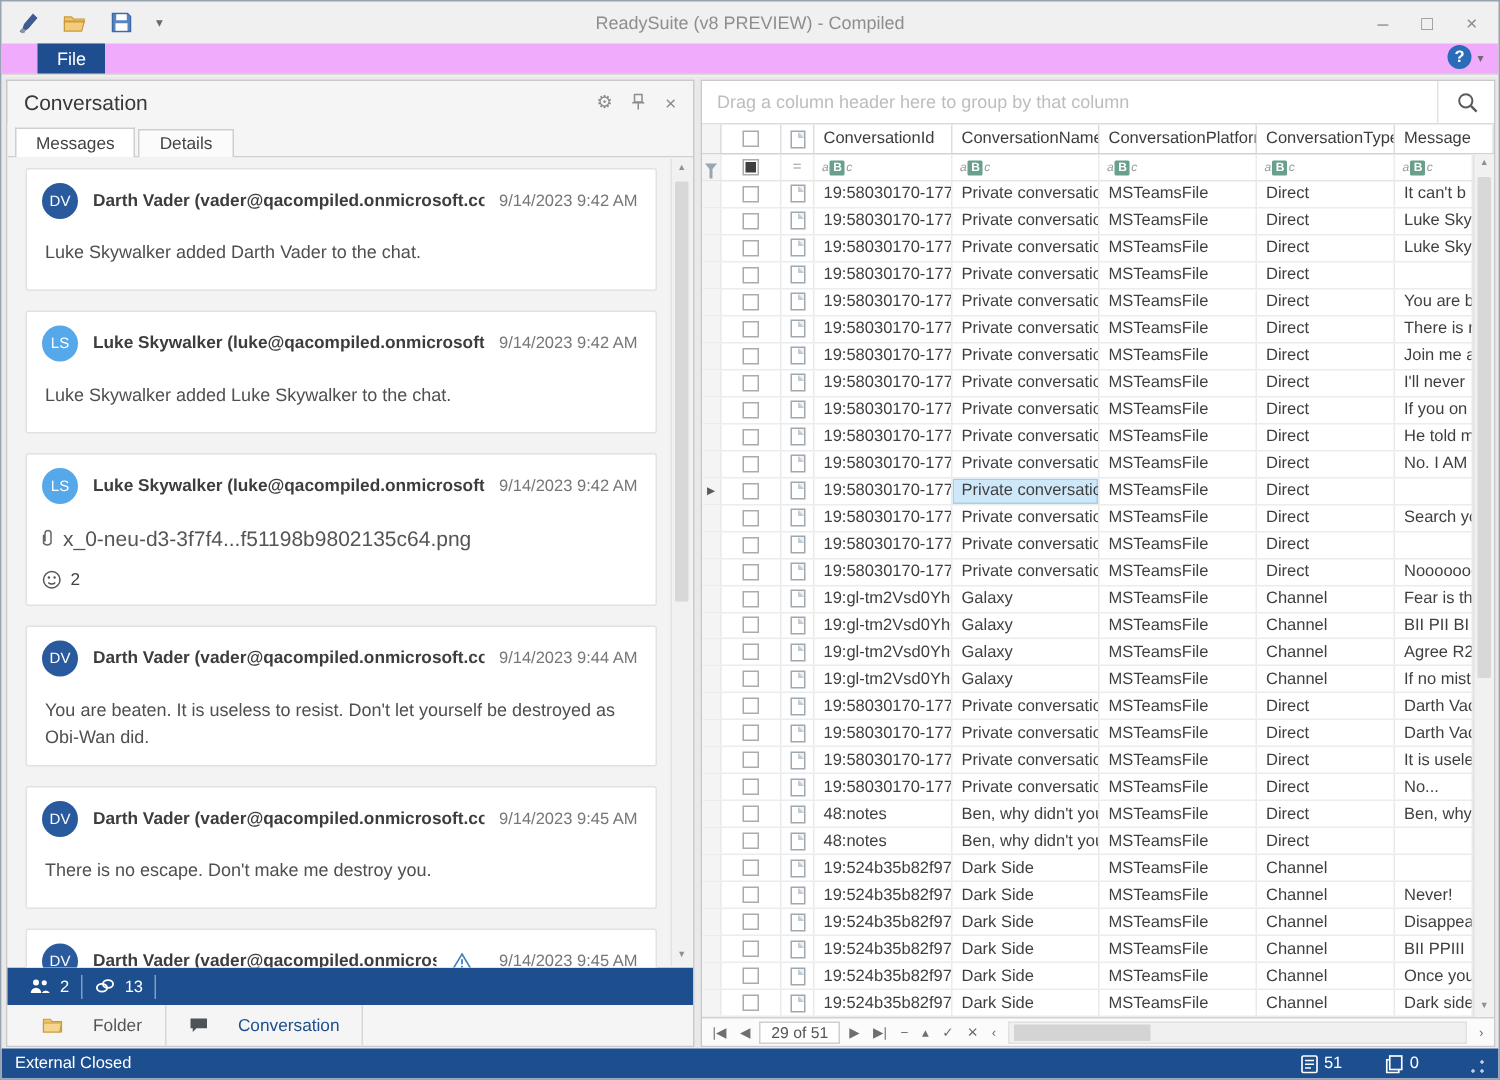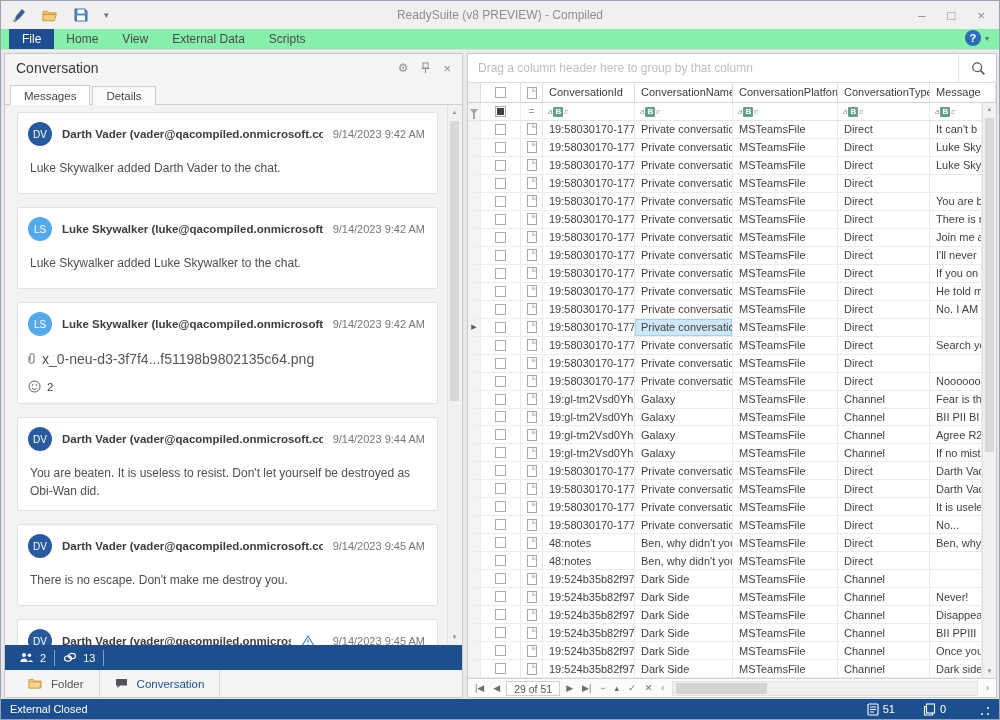--- a/index.html
+++ b/index.html
@@ -11,21 +11,21 @@
   .titlebar{position:absolute;top:0;left:0;right:0;height:28px;display:flex;align-items:center;}
   .qat{display:flex;align-items:center;gap:15px;padding-left:10px;z-index:2;}
   .qat .icon{width:16px;height:16px;display:flex;align-items:center;justify-content:center;}
   .qat-caret{color:#6b6b6b;font-size:9px;}
   .win-title{position:absolute;left:0;right:0;text-align:center;color:#8e8e8e;font-size:12px;}
   .winbtns{margin-left:auto;display:flex;gap:22px;padding-right:14px;color:#8b8b8b;font-size:13px;z-index:2;}
   .winbtns span{cursor:default;line-height:1;}
 
   
   .tabrow{position:absolute;top:28px;left:0;right:0;height:21px;display:flex;align-items:stretch;
-    padding-left:8px;border-bottom:1px solid #d8d8d8;background:#86efac;}
+    padding-left:24px;border-bottom:1px solid #d8d8d8;background:#f0abfc;gap:20px;}
   .tab-file{background:#1e4e8f;color:#fff;padding:0 13px;font-size:12px;display:flex;align-items:center;}
   .rtab{padding:0 12px;color:#4a4a4a;font-size:12px;display:flex;align-items:center;}
   .help-area{position:absolute;right:10px;top:1px;display:flex;align-items:center;gap:4px;}
   .help-circle{width:16px;height:16px;border-radius:50%;background:#2b6cb8;color:#fff;font-size:11px;
     font-weight:bold;display:flex;align-items:center;justify-content:center;}
   .help-caret{color:#6b6b6b;font-size:8px;}
 
   
   .main{position:absolute;top:50px;left:0;right:0;bottom:20px;background:#e9e9e9;}
 
@@ -59,21 +59,21 @@
 
   .vscroll{position:absolute;right:1px;top:1px;bottom:1px;width:14px;background:#f1f1f1;border-left:1px solid #e2e2e2;}
   .vscroll .sarrow{position:absolute;left:0;right:0;text-align:center;color:#909090;font-size:6px;height:13px;line-height:13px;}
   .vscroll .sarrow.up{top:0;}
   .vscroll .sarrow.down{bottom:0;}
   .vscroll .thumb{position:absolute;left:2px;right:2px;background:#d8d8d8;border-radius:1px;}
 
   .dock-footer{height:25px;background:#1d4e8e;display:flex;align-items:center;color:#fff;padding:0 6px;font-size:11px;}
   .foot-group{display:flex;align-items:center;gap:6px;padding:0 8px;height:16px;border-right:1px solid rgba(255,255,255,.45);}
   .dock-tabs{height:27px;display:flex;align-items:center;background:#f5f5f5;padding-left:8px;}
-  .dtab{display:flex;gap:9px;padding:0 15px;font-size:11.5px;color:#555;align-items:center;height:100%;border-right:1px solid #d8d8d8;}
+  .dtab{display:flex;gap:20px;padding:0 15px;font-size:11.5px;color:#555;align-items:center;height:100%;border-right:1px solid #d8d8d8;}
   .dtab.active{color:#1d4e8e;}
 
   
   .grid{position:absolute;left:466px;top:2px;right:2px;bottom:1px;background:#fff;border:1px solid #c9c9c9;
     display:flex;flex-direction:column;}
   .group-panel{height:29px;display:flex;align-items:center;padding:0 10px;border-bottom:1px solid #dcdcdc;
     color:#bdbdbd;font-size:12px;}
   .gp-search{margin-left:auto;display:flex;align-items:center;padding-left:12px;border-left:1px solid #e3e3e3;height:100%;}
 
   .ghead{display:grid;grid-template-columns:13px 40px 22px 92px 98px 105px 92px 1fr;height:20px;border-bottom:1px solid #d2d2d2;}
@@ -165,30 +165,20 @@
     <div class="win-title">ReadySuite (v8 PREVIEW) - Compiled</div>
     <div class="winbtns">
       <span>–</span>
       <span>□</span>
       <span>×</span>
     </div>
   </div>
 
   <div class="tabrow">
     <div class="tab-file">File</div>
-    <div style="display:flex;">
-
-        <div class="rtab">Home</div>
-
-        <div class="rtab">View</div>
-
-        <div class="rtab">External Data</div>
-
-        <div class="rtab">Scripts</div>
-      </div>
     <div class="help-area">
       <span class="help-circle">?</span>
       <span class="help-caret">▾</span>
     </div>
   </div>
 
   <div class="main">
 
     <div class="dock">
       <div class="panel-head">

